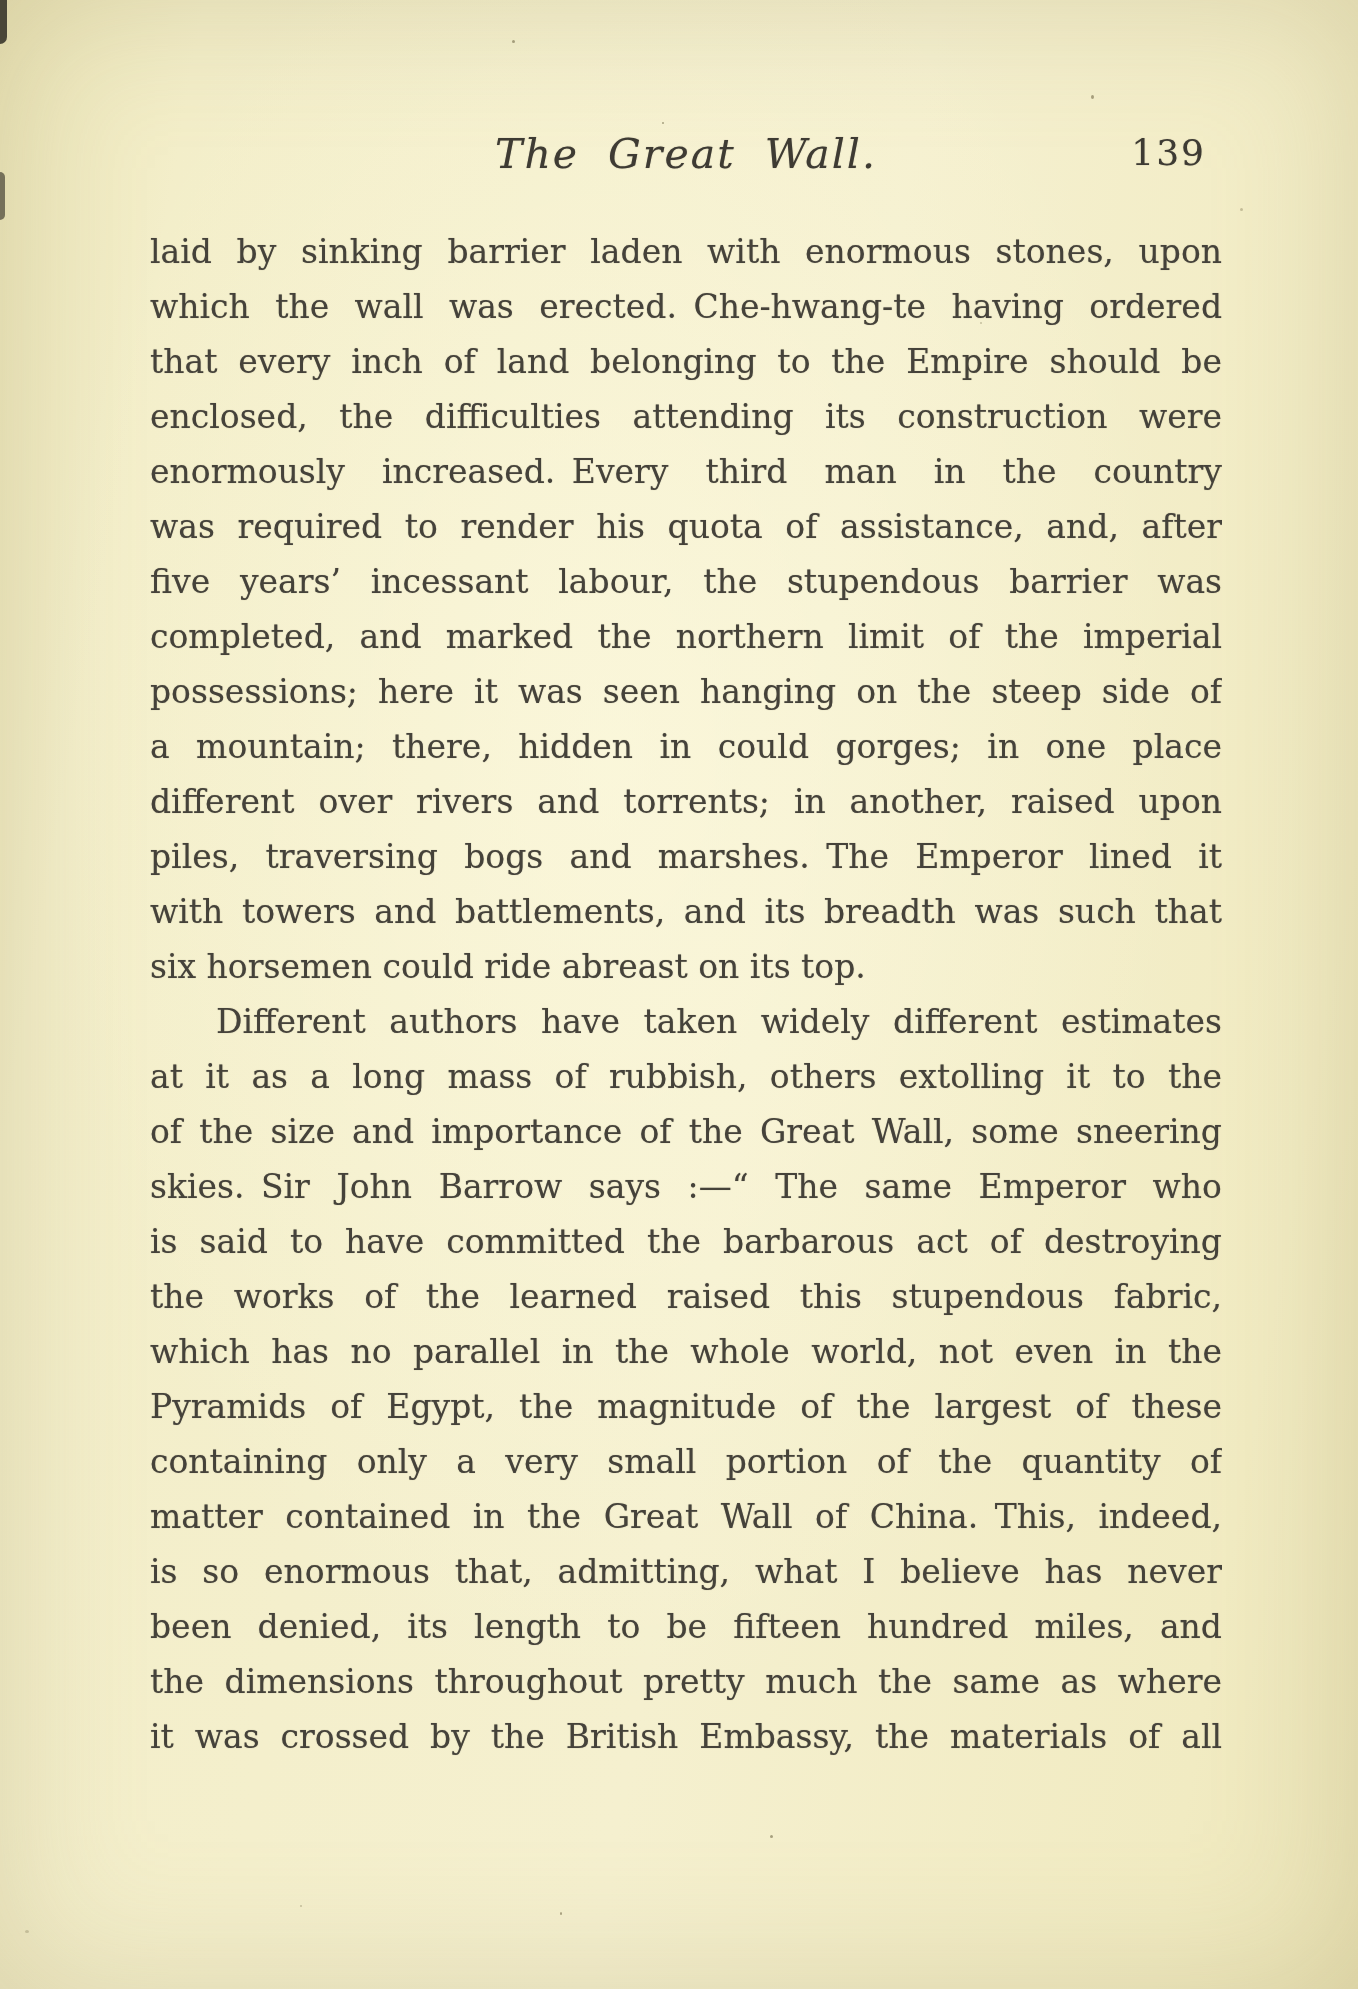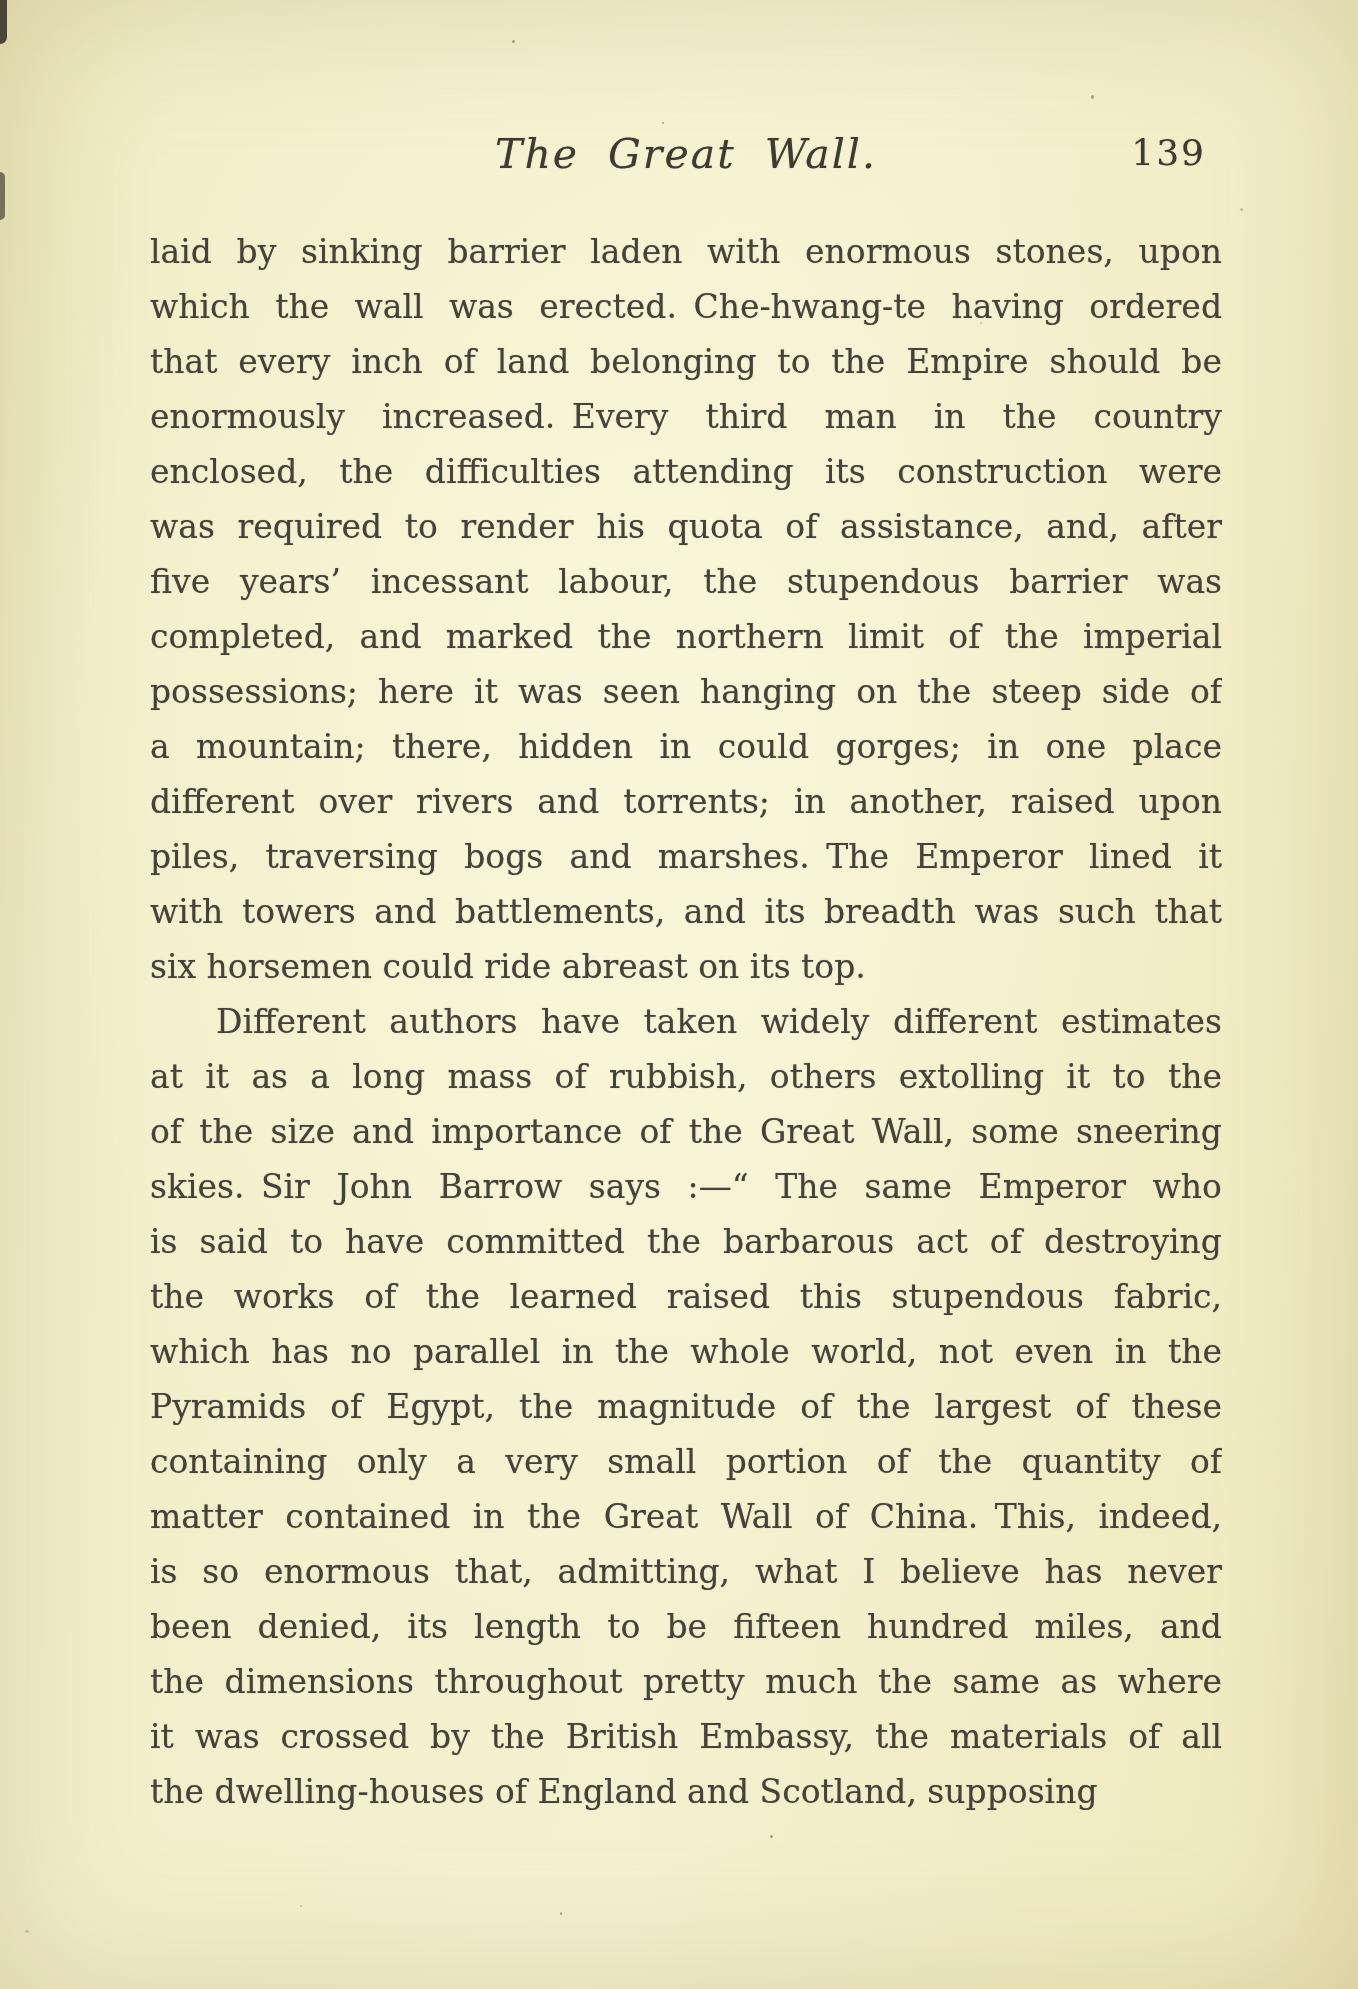--- a/index.html
+++ b/index.html
@@ -119,22 +119,22 @@
 
   <div class="header">
     <div class="running-title">The Great Wall.</div>
     <div class="page-number">139</div>
   </div>
 
   <div class="body-text">
     <div class="line">laid by sinking barrier laden with enormous stones, upon</div>
     <div class="line">which the wall was erected. Che-hwang-te having ordered</div>
     <div class="line">that every inch of land belonging to the Empire should be</div>
+    <div class="line">enclosed, the difficulties attending its construction were</div>
     <div class="line">enormously increased. Every third man in the country</div>
-    <div class="line">enclosed, the difficulties attending its construction were</div>
     <div class="line">was required to render his quota of assistance, and, after</div>
     <div class="line">five years’ incessant labour, the stupendous barrier was</div>
     <div class="line">completed, and marked the northern limit of the imperial</div>
     <div class="line">possessions; here it was seen hanging on the steep side of</div>
     <div class="line">a mountain; there, hidden in could gorges; in one place</div>
     <div class="line">different over rivers and torrents; in another, raised upon</div>
     <div class="line">piles, traversing bogs and marshes. The Emperor lined it</div>
     <div class="line">with towers and battlements, and its breadth was such that</div>
     <div class="line para-last">six horsemen could ride abreast on its top.</div>
     <div class="line indent">Different authors have taken widely different estimates</div>
@@ -144,16 +144,15 @@
     <div class="line">is said to have committed the barbarous act of destroying</div>
     <div class="line">the works of the learned raised this stupendous fabric,</div>
     <div class="line">which has no parallel in the whole world, not even in the</div>
     <div class="line">Pyramids of Egypt, the magnitude of the largest of these</div>
     <div class="line">containing only a very small portion of the quantity of</div>
     <div class="line">matter contained in the Great Wall of China. This, indeed,</div>
     <div class="line">is so enormous that, admitting, what I believe has never</div>
     <div class="line">been denied, its length to be fifteen hundred miles, and</div>
     <div class="line">the dimensions throughout pretty much the same as where</div>
     <div class="line">it was crossed by the British Embassy, the materials of all</div>
-    <div class="line para-last">the dwelling-houses of England and Scotland, supposing</div>
   </div>
 
 </div>
 
 </body></html>

